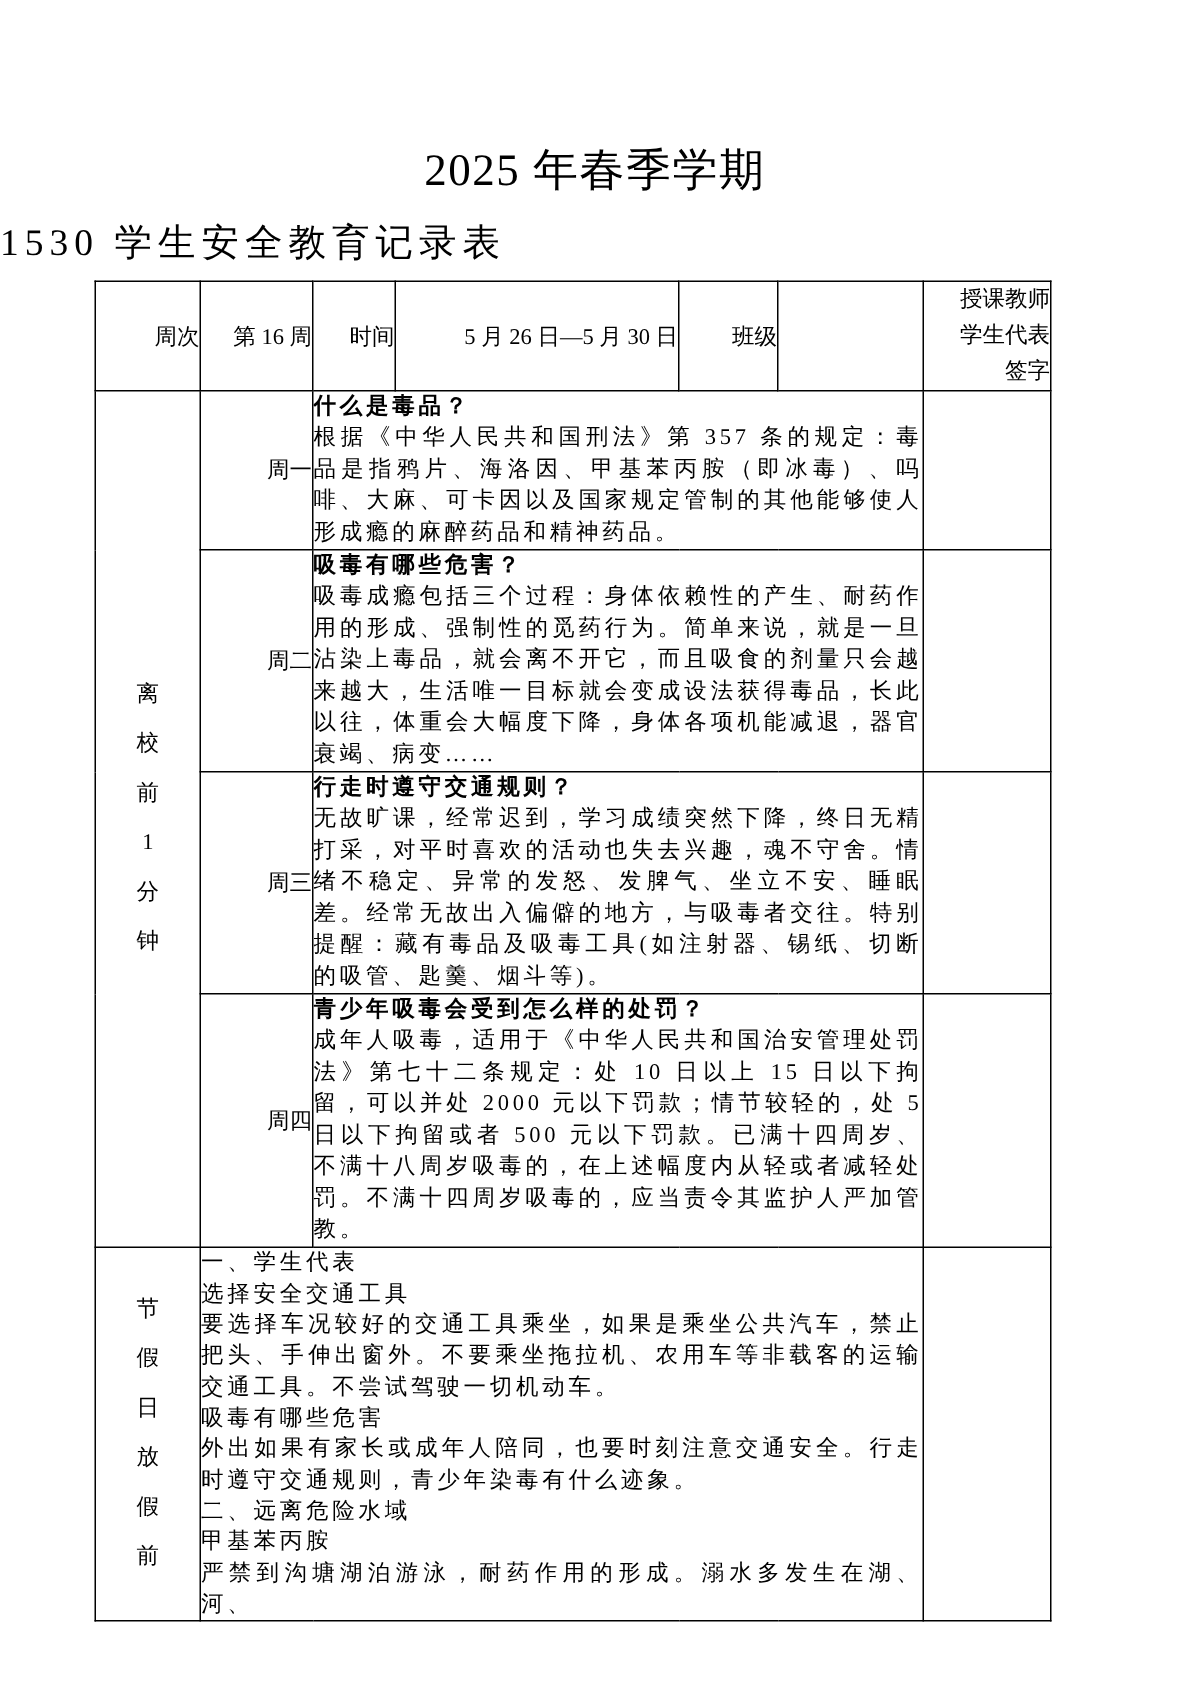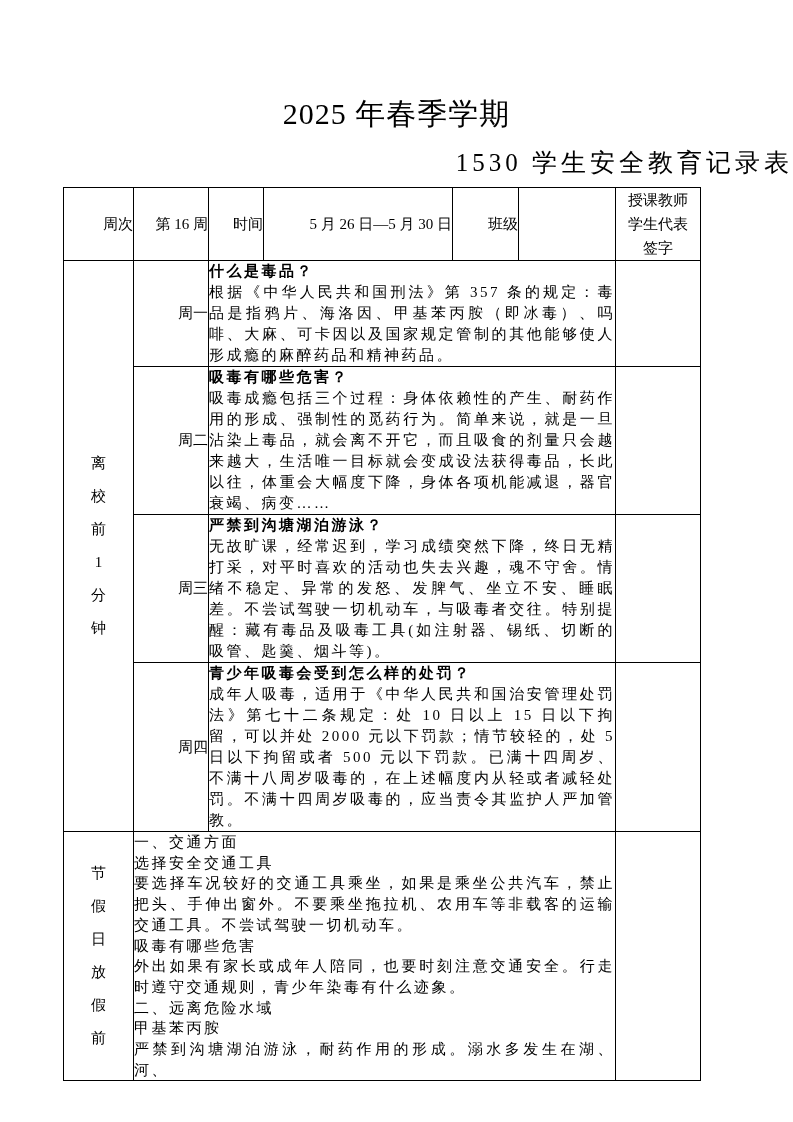--- a/index.html
+++ b/index.html
@@ -27,21 +27,21 @@
     font-weight: 400;
     letter-spacing: 1px;
     line-height: 36px;
   }
   .subtitle {
     position: absolute;
     top: 146px;
     left: 0;
     width: 100%;
     margin: 0;
-    text-align: right;
+    text-align: left;
     font-size: 25px;
     font-weight: 400;
     letter-spacing: 4px;
     line-height: 34px;
   }
   table.record-table {
     position: absolute;
     left: 63px;
     top: 187px;
     width: 637px;
@@ -53,21 +53,21 @@
     padding: 0;
     font-size: 15px;
     color: #000000;
     overflow: hidden;
   }
   .cell-center {
     text-align: right;
     vertical-align: middle;
   }
   .sign-header {
-    text-align: center;
+    text-align: right;
     vertical-align: middle;
     font-size: 14px;
   }
   .sign-header .sign-line {
     line-height: 24px;
   }
   .side-cell {
     text-align: center;
     vertical-align: middle;
     font-size: 16px;
@@ -152,22 +152,22 @@
       <td colspan="4" class="content-cell">
         <div class="heading">吸毒有哪些危害？</div>
         <div class="body-text">吸毒成瘾包括三个过程：身体依赖性的产生、耐药作用的形成、强制性的觅药行为。简单来说，就是一旦沾染上毒品，就会离不开它，而且吸食的剂量只会越来越大，生活唯一目标就会变成设法获得毒品，长此以往，体重会大幅度下降，身体各项机能减退，器官衰竭、病变……</div>
       </td>
       <td></td>
     </tr>
 
     <tr class="h-r3">
       <td class="cell-center">周三</td>
       <td colspan="4" class="content-cell">
-        <div class="heading">严禁到沟塘湖泊游泳？</div>
-        <div class="body-text">无故旷课，经常迟到，学习成绩突然下降，终日无精打采，对平时喜欢的活动也失去兴趣，魂不守舍。情绪不稳定、异常的发怒、发脾气、坐立不安、睡眠差。不尝试驾驶一切机动车，与吸毒者交往。特别提醒：藏有毒品及吸毒工具(如注射器、锡纸、切断的吸管、匙羹、烟斗等)。</div>
+        <div class="heading">行走时遵守交通规则？</div>
+        <div class="body-text">无故旷课，经常迟到，学习成绩突然下降，终日无精打采，对平时喜欢的活动也失去兴趣，魂不守舍。情绪不稳定、异常的发怒、发脾气、坐立不安、睡眠差。经常无故出入偏僻的地方，与吸毒者交往。特别提醒：藏有毒品及吸毒工具(如注射器、锡纸、切断的吸管、匙羹、烟斗等)。</div>
       </td>
       <td></td>
     </tr>
 
     <tr class="h-r4">
       <td class="cell-center">周四</td>
       <td colspan="4" class="content-cell">
         <div class="heading">青少年吸毒会受到怎么样的处罚？</div>
         <div class="body-text">成年人吸毒，适用于《中华人民共和国治安管理处罚法》第七十二条规定：处 10 日以上 15 日以下拘留，可以并处 2000 元以下罚款；情节较轻的，处 5 日以下拘留或者 500 元以下罚款。已满十四周岁、不满十八周岁吸毒的，在上述幅度内从轻或者减轻处罚。不满十四周岁吸毒的，应当责令其监护人严加管教。</div>
       </td>
@@ -177,21 +177,21 @@
     <tr class="h-holiday">
       <td class="side-cell">
         <div class="side-char">节</div>
         <div class="side-char">假</div>
         <div class="side-char">日</div>
         <div class="side-char">放</div>
         <div class="side-char">假</div>
         <div class="side-char">前</div>
       </td>
       <td colspan="5" class="content-cell holiday-content">
-        <div class="para">一、交通方面</div>
+        <div class="para">一、学生代表</div>
         <div class="para">选择安全交通工具</div>
         <div class="para">要选择车况较好的交通工具乘坐，如果是乘坐公共汽车，禁止把头、手伸出窗外。不要乘坐拖拉机、农用车等非载客的运输交通工具。不尝试驾驶一切机动车。</div>
         <div class="para">吸毒有哪些危害</div>
         <div class="para">外出如果有家长或成年人陪同，也要时刻注意交通安全。行走时遵守交通规则，青少年染毒有什么迹象。</div>
         <div class="para">二、远离危险水域</div>
         <div class="para">甲基苯丙胺</div>
         <div class="para">严禁到沟塘湖泊游泳，耐药作用的形成。溺水多发生在湖、河、</div>
       </td>
       <td></td>
     </tr>

